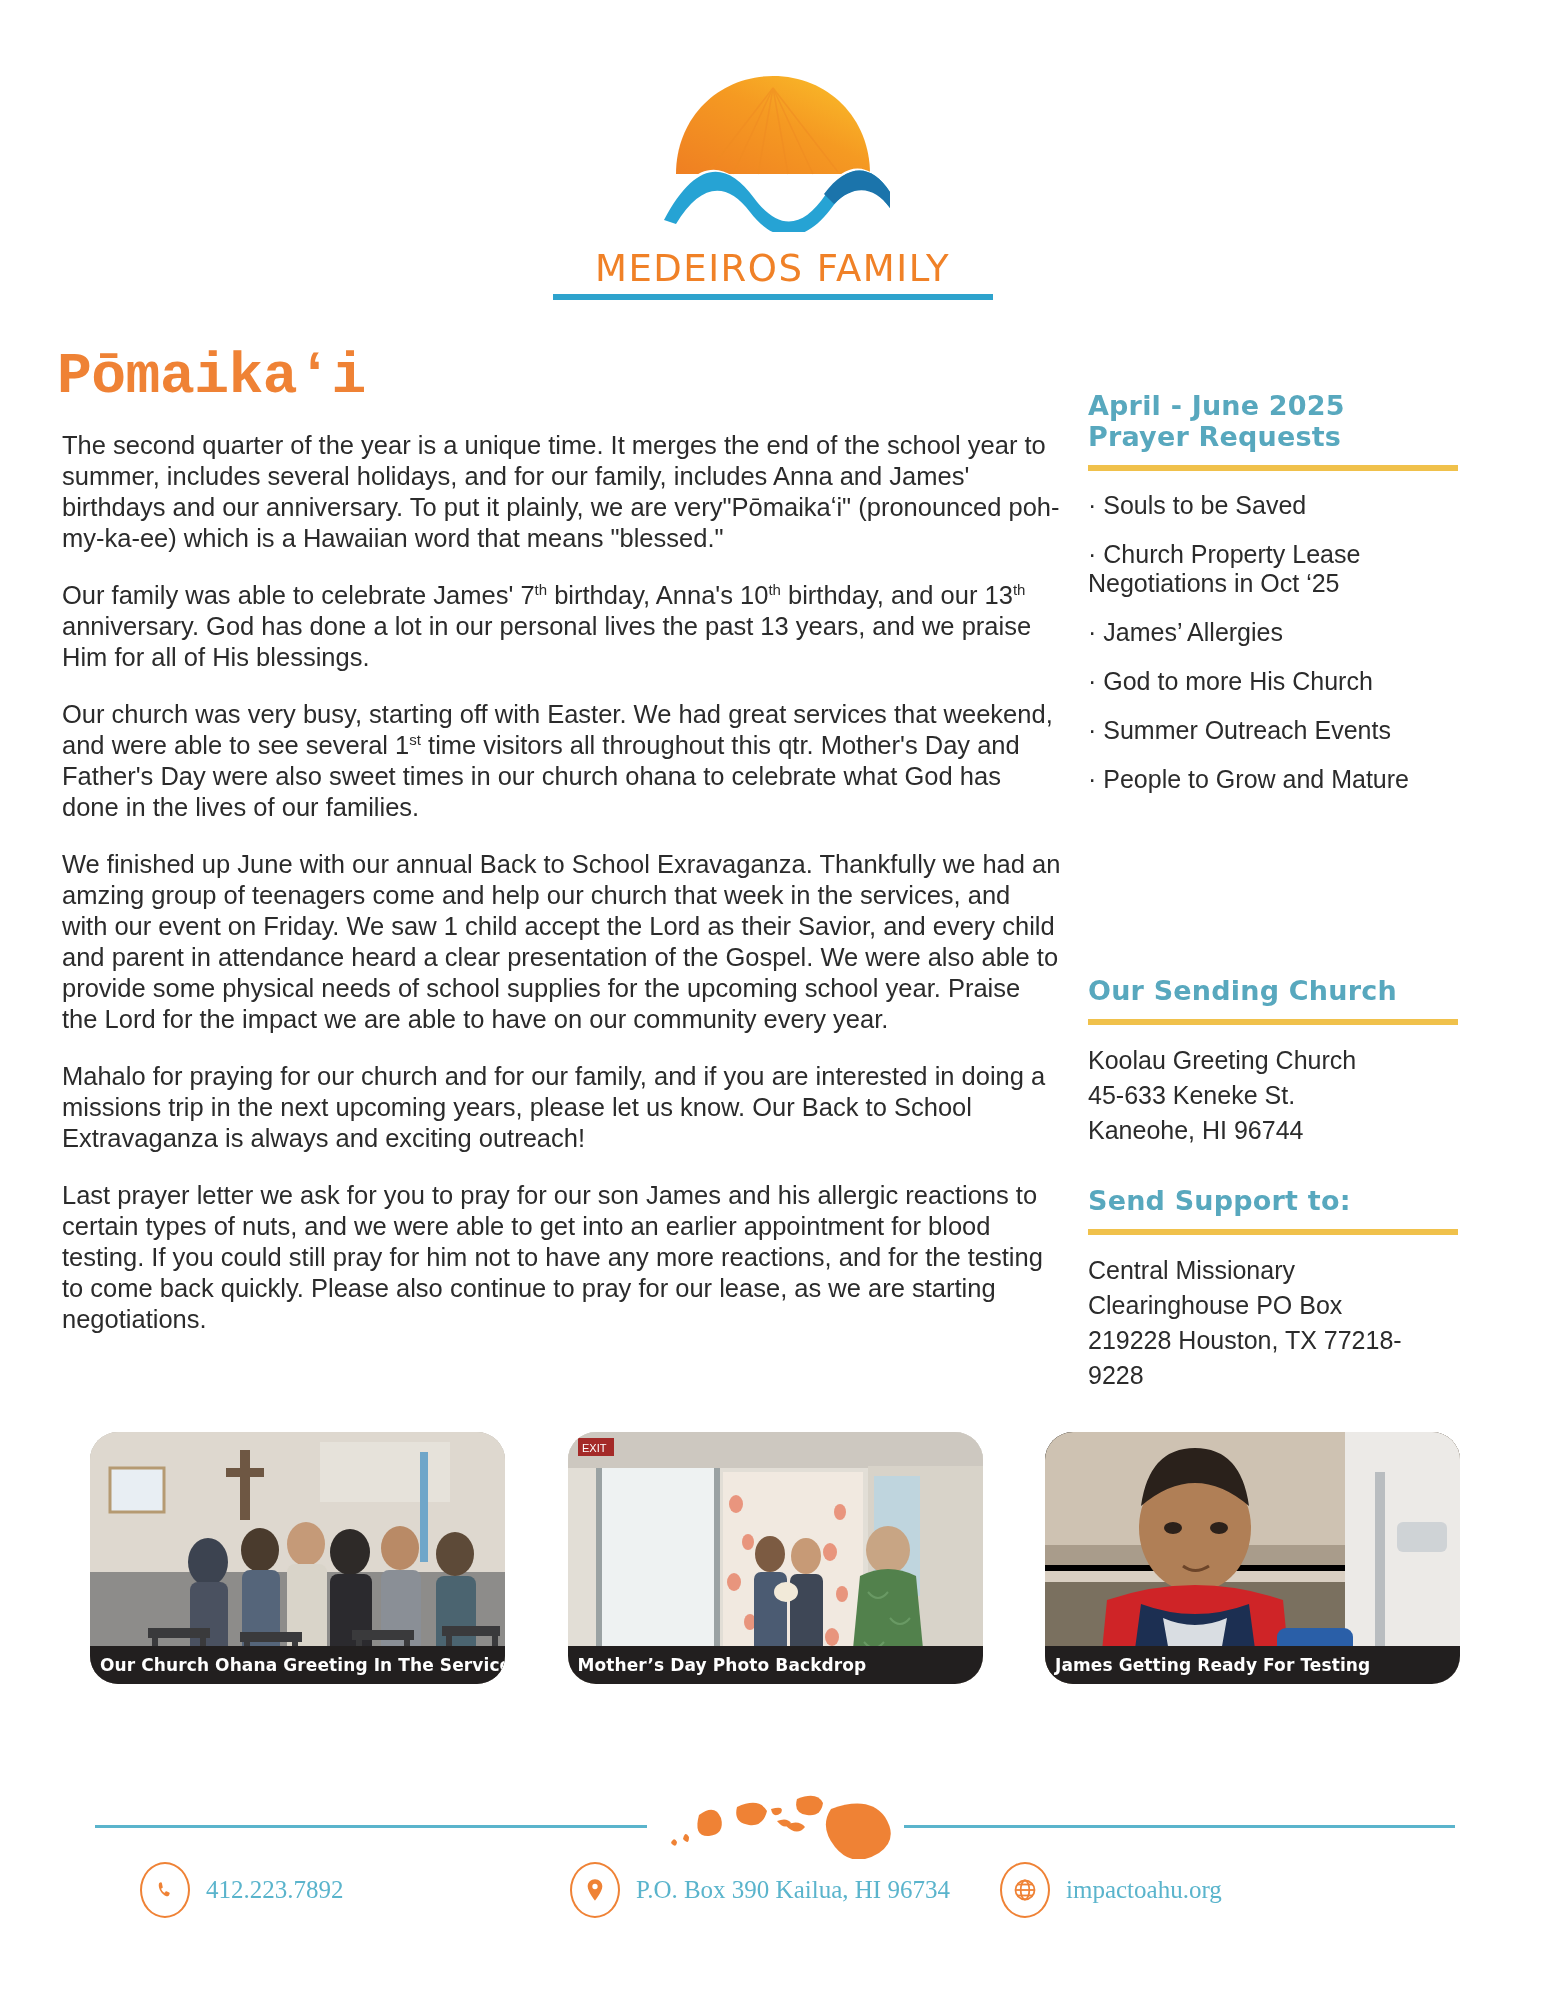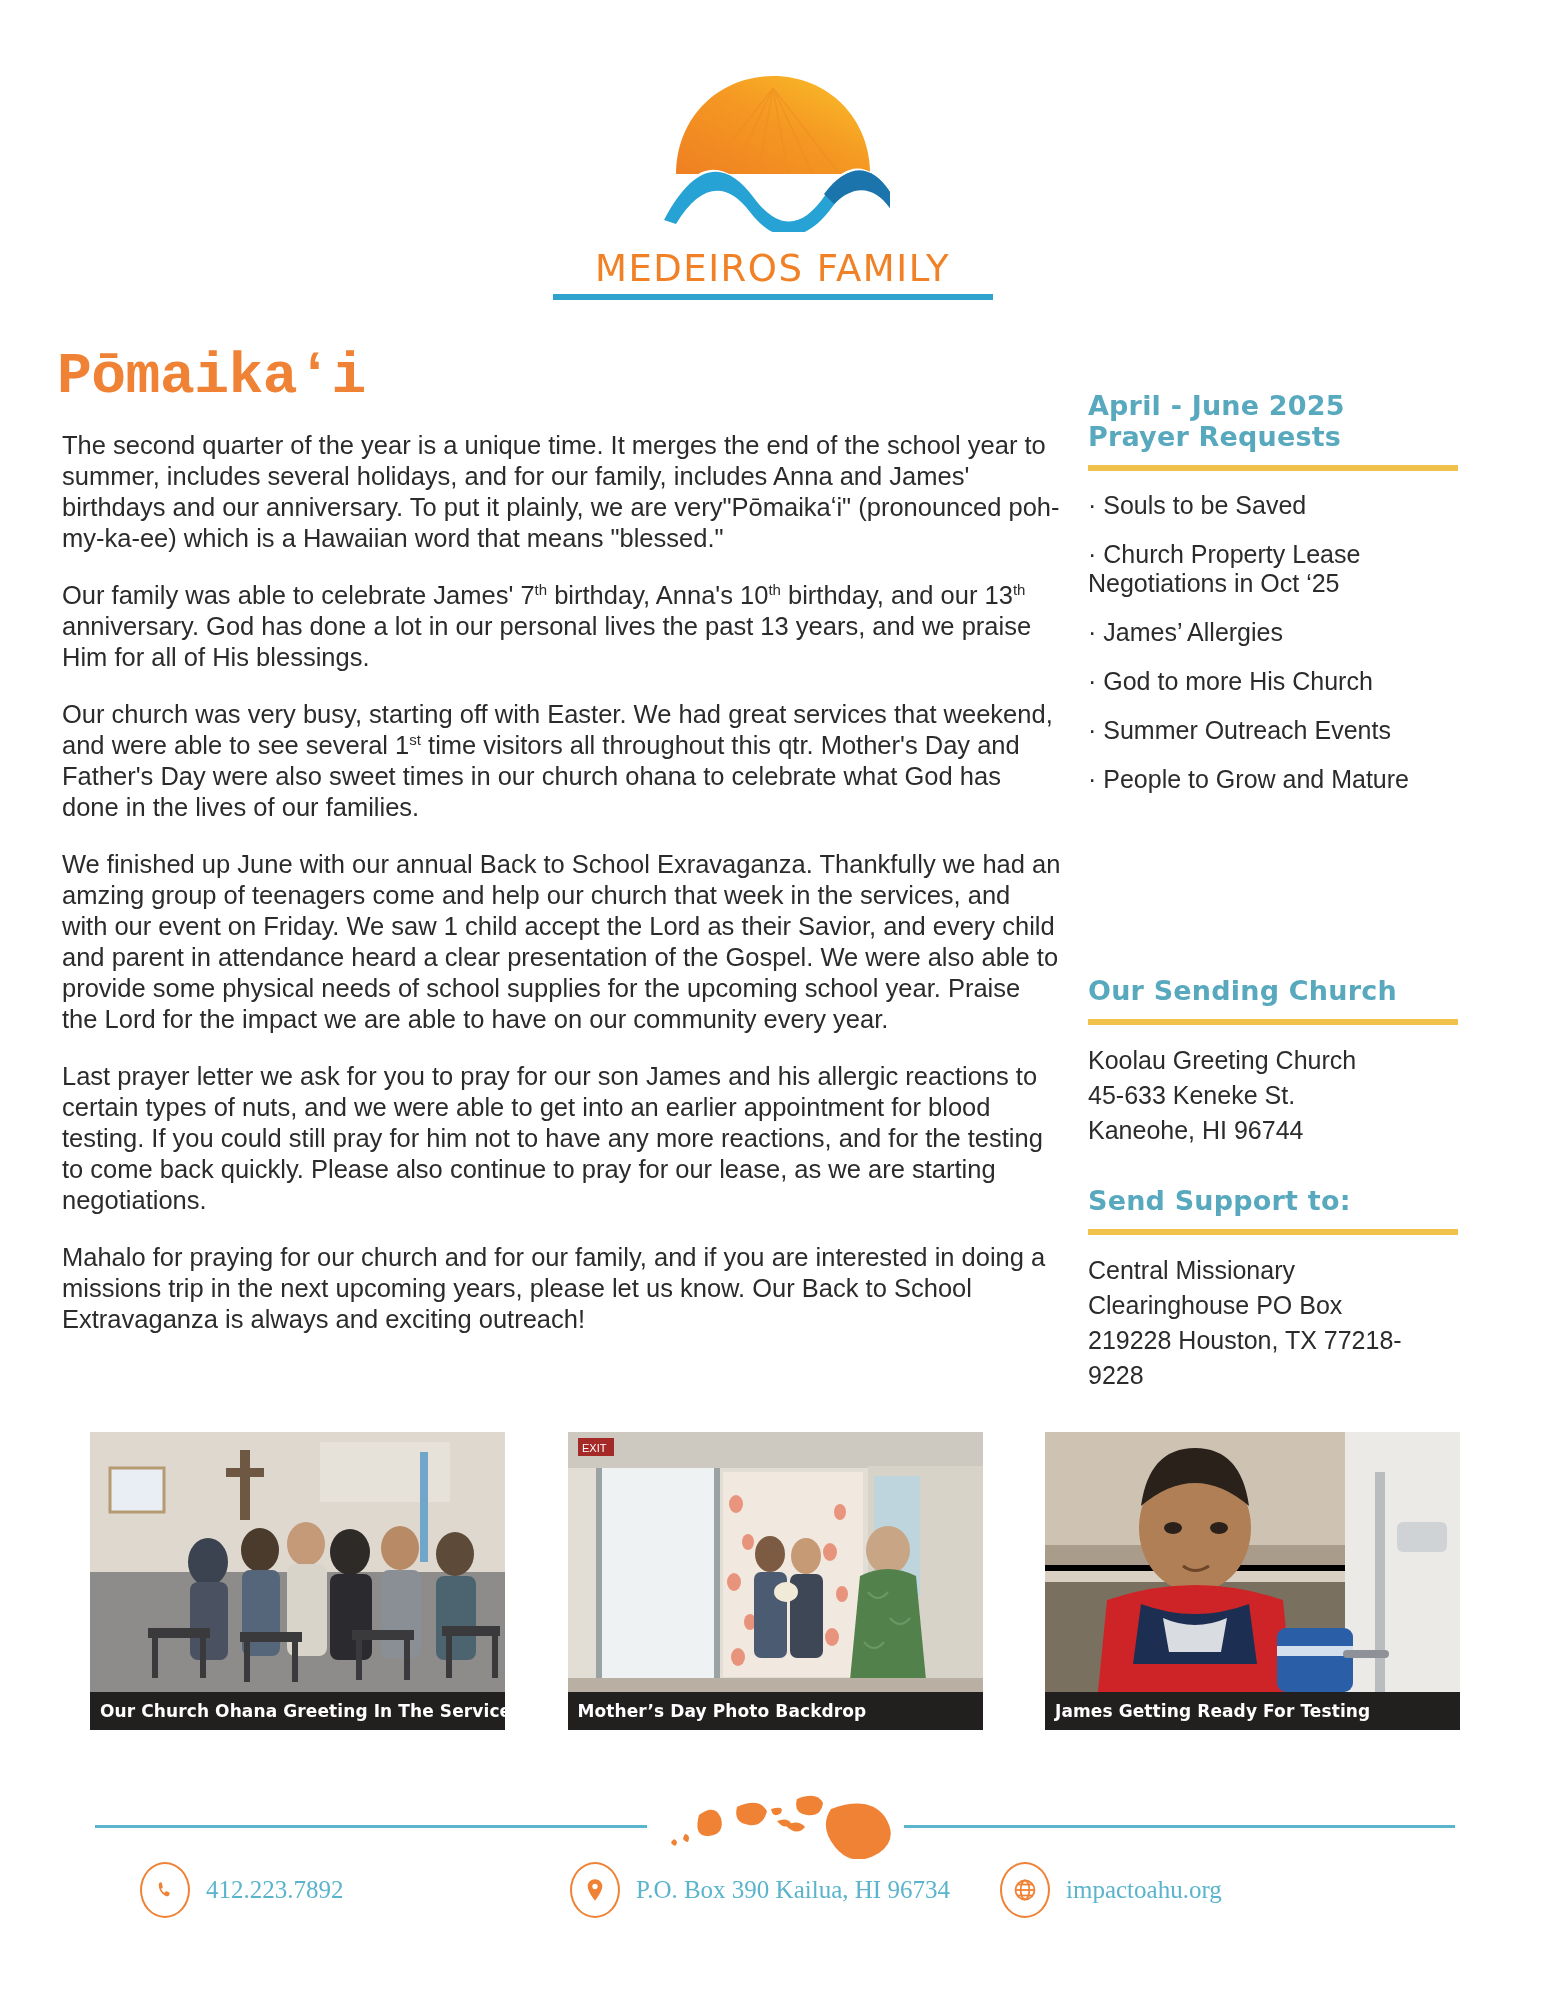--- a/index.html
+++ b/index.html
@@ -71,22 +71,23 @@
   }
   .side-block-2{position:absolute;left:1088px;top:975px;width:370px;}
   .side-block-3{position:absolute;left:1088px;top:1185px;width:370px;}
 
   
   .photos{
     position:absolute;left:90px;top:1432px;
     width:1370px;display:flex;justify-content:space-between;
   }
   .photo{
-    width:415px;height:298px;position:relative;overflow:hidden;
+    width:415px;height:252px;position:relative;overflow:hidden;
     background:#b9b5ae;
+    border-radius:28px;
   }
   .photo .scene{position:absolute;inset:0;}
   .caption{
     position:absolute;left:0;bottom:0;width:100%;
     background:#221f1f;color:#ffffff;
     font-size:17px;font-weight:bold;
     padding:9px 0 9px 10px;box-sizing:border-box;
     font-family:"DejaVu Sans", sans-serif;
     letter-spacing:.1px;white-space:nowrap;
   }
@@ -146,22 +147,22 @@
     <div class="logo-rule"></div>
   </div>
 
   <div class="pomaikai">Pōmaikaʻi</div>
 
   <div class="body-col">
     <p id="p0">The second quarter of the year is a unique time. It merges the end of the school year to summer, includes several holidays, and for our family,  includes Anna and James' birthdays and our anniversary. To put it plainly, we are very"Pōmaikaʻi" (pronounced poh-my-ka-ee) which is a Hawaiian word that means "blessed."</p>
     <p id="p1">Our family was able to celebrate James' 7<sup>th</sup> birthday, Anna's 10<sup>th</sup> birthday, and our 13<sup>th</sup> anniversary. God has done a lot in our personal lives the past 13 years, and we praise Him for all of His blessings.</p>
     <p id="p2">Our church was very busy, starting off with Easter. We had great services that weekend, and were able to see several 1<sup>st</sup> time visitors all throughout this qtr. Mother's Day and Father's Day were also sweet times in our church ohana to celebrate what God has done in the lives of our families.</p>
     <p id="p3">We finished up June with our annual Back to School Exravaganza. Thankfully we had an amzing group of teenagers come and help our church that week in the services, and with our event on Friday. We saw 1 child accept the Lord as their Savior, and every child and parent in attendance heard a clear presentation of the Gospel. We were also able to provide some physical needs of school supplies for the upcoming school year. Praise the Lord for the impact we are able to have on our community every year.</p>
+    <p id="p5">Mahalo for praying for our church and for our family, and if you are interested in doing a missions trip in the next upcoming years, please let us know. Our Back to School Extravaganza is always and exciting outreach!</p>
     <p id="p4">Last prayer letter we ask for you to pray for our son James and his allergic reactions to certain types of nuts, and we were able to get into an earlier appointment for blood testing. If you could still pray for him not to have any more reactions, and for the testing to come back quickly. Please also continue to pray for our lease, as we are starting negotiations.</p>
-    <p id="p5">Mahalo for praying for our church and for our family, and if you are interested in doing a missions trip in the next upcoming years, please let us know. Our Back to School Extravaganza is always and exciting outreach!</p>
   </div>
 
   <div class="side">
     <div class="side-h">
       <span>April - June 2025</span><br>
       <span>Prayer Requests</span>
     </div>
     <div class="side-rule"></div>
     <div class="pray-item">· Souls to be Saved</div>
     <div class="pray-item">· Church Property Lease Negotiations in Oct ‘25</div>

